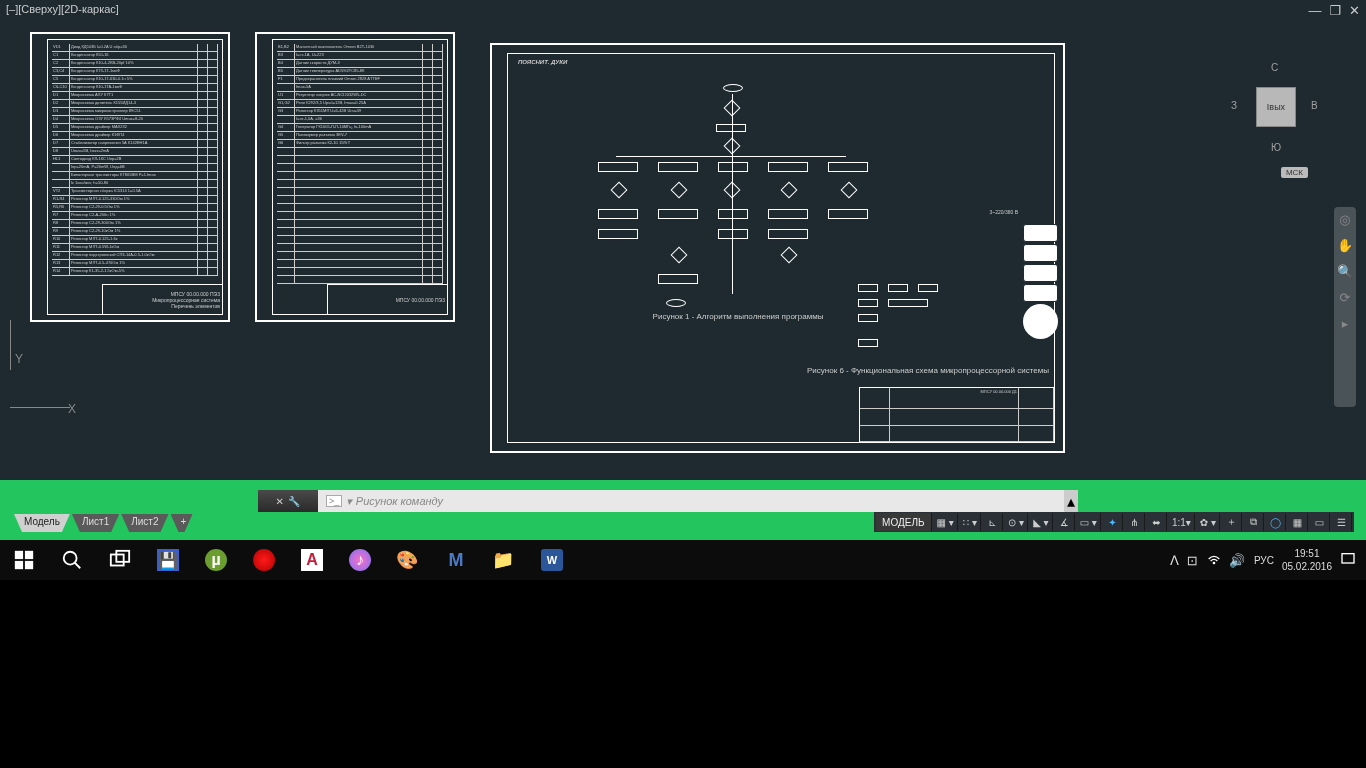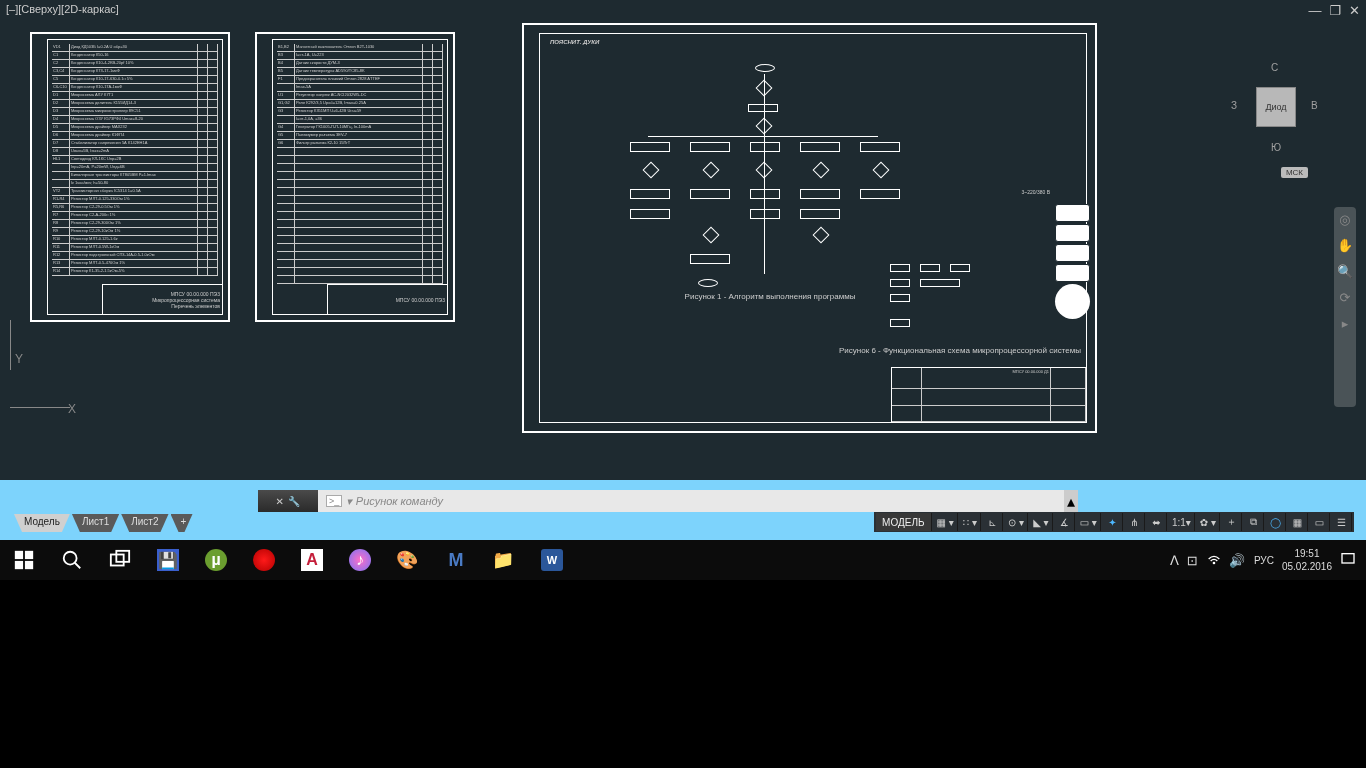--- a/index.html
+++ b/index.html
@@ -1,25 +1,25 @@
 <!DOCTYPE html>
 <html><head>
 <meta charset="utf-8">
 <style>
 * { margin: 0; padding: 0; box-sizing: border-box; }
 body { background: #000; font-family: Tahoma, Arial, sans-serif; overflow: hidden; width: 1366px; height: 768px; position: relative; }
-.cad-app { background: #7dd3fc; width: 1366px; height: 540px; position: absolute; top: 0; left: 0; }
+.cad-app { background: #22c55e; width: 1366px; height: 540px; position: absolute; top: 0; left: 0; }
 .titlebar { height: 22px; background: #1e2a30; color: #ccc; font-size: 11px; padding: 3px 6px; display: flex; justify-content: space-between; }
 .window-controls { display: flex; gap: 8px; color: #ccc; }
 .window-controls span { cursor: pointer; font-size: 13px; }
 .drawing-area { position: absolute; top: 22px; left: 0; right: 0; bottom: 60px; background: #1e2a30; }
 .sheet { position: absolute; border: 2px solid #fff; background: #1e2a30; }
 .sheet1 { top: 10px; left: 30px; width: 200px; height: 290px; }
 .sheet2 { top: 10px; left: 255px; width: 200px; height: 290px; }
-.sheet3 { top: 1px; left: 490px; width: 575px; height: 410px; margin-left: 32px; }
+.sheet3 { top: 21px; left: 490px; width: 575px; height: 410px; }
 .sheet-inner { position: absolute; top: 5px; left: 15px; right: 5px; bottom: 5px; border: 1px solid #fff; }
 .table-block { padding: 4px; }
 .table-row { height: 8px; border-bottom: 1px solid #ccc; display: flex; font-size: 4px; color: #ccc; }
 .table-row > div { border-right: 1px solid #ccc; padding: 0 1px; overflow: hidden; }
 .col1 { width: 18px; }
 .col2 { flex: 1; }
 .col3 { width: 10px; }
 .col4 { width: 10px; }
 .title-block { position: absolute; bottom: 0; right: 0; width: 120px; height: 30px; border-top: 1px solid #fff; border-left: 1px solid #fff; font-size: 5px; color: #ccc; display: flex; flex-direction: column; justify-content: center; align-items: flex-end; padding: 2px; }
 .title-block .code { text-align: right; }
@@ -534,21 +534,21 @@
           </div>
         </div>
       </div>
     </div>
 
     <div class="viewcube">
       <div class="compass-label" style="top:0;left:40px">С</div>
       <div class="compass-label" style="top:80px;left:40px">Ю</div>
       <div class="compass-label" style="top:38px;left:0">З</div>
       <div class="compass-label" style="top:38px;left:80px">В</div>
-      <div class="cube-face">Диод</div>
+      <div class="cube-face">Iвых</div>
     </div>
     <div class="msc-badge">МСК</div>
 
     <div class="nav-bar">
       <div class="nav-tool">◎</div>
       <div class="nav-tool">✋</div>
       <div class="nav-tool">🔍</div>
       <div class="nav-tool">⟳</div>
       <div class="nav-tool">▸</div>
     </div>

